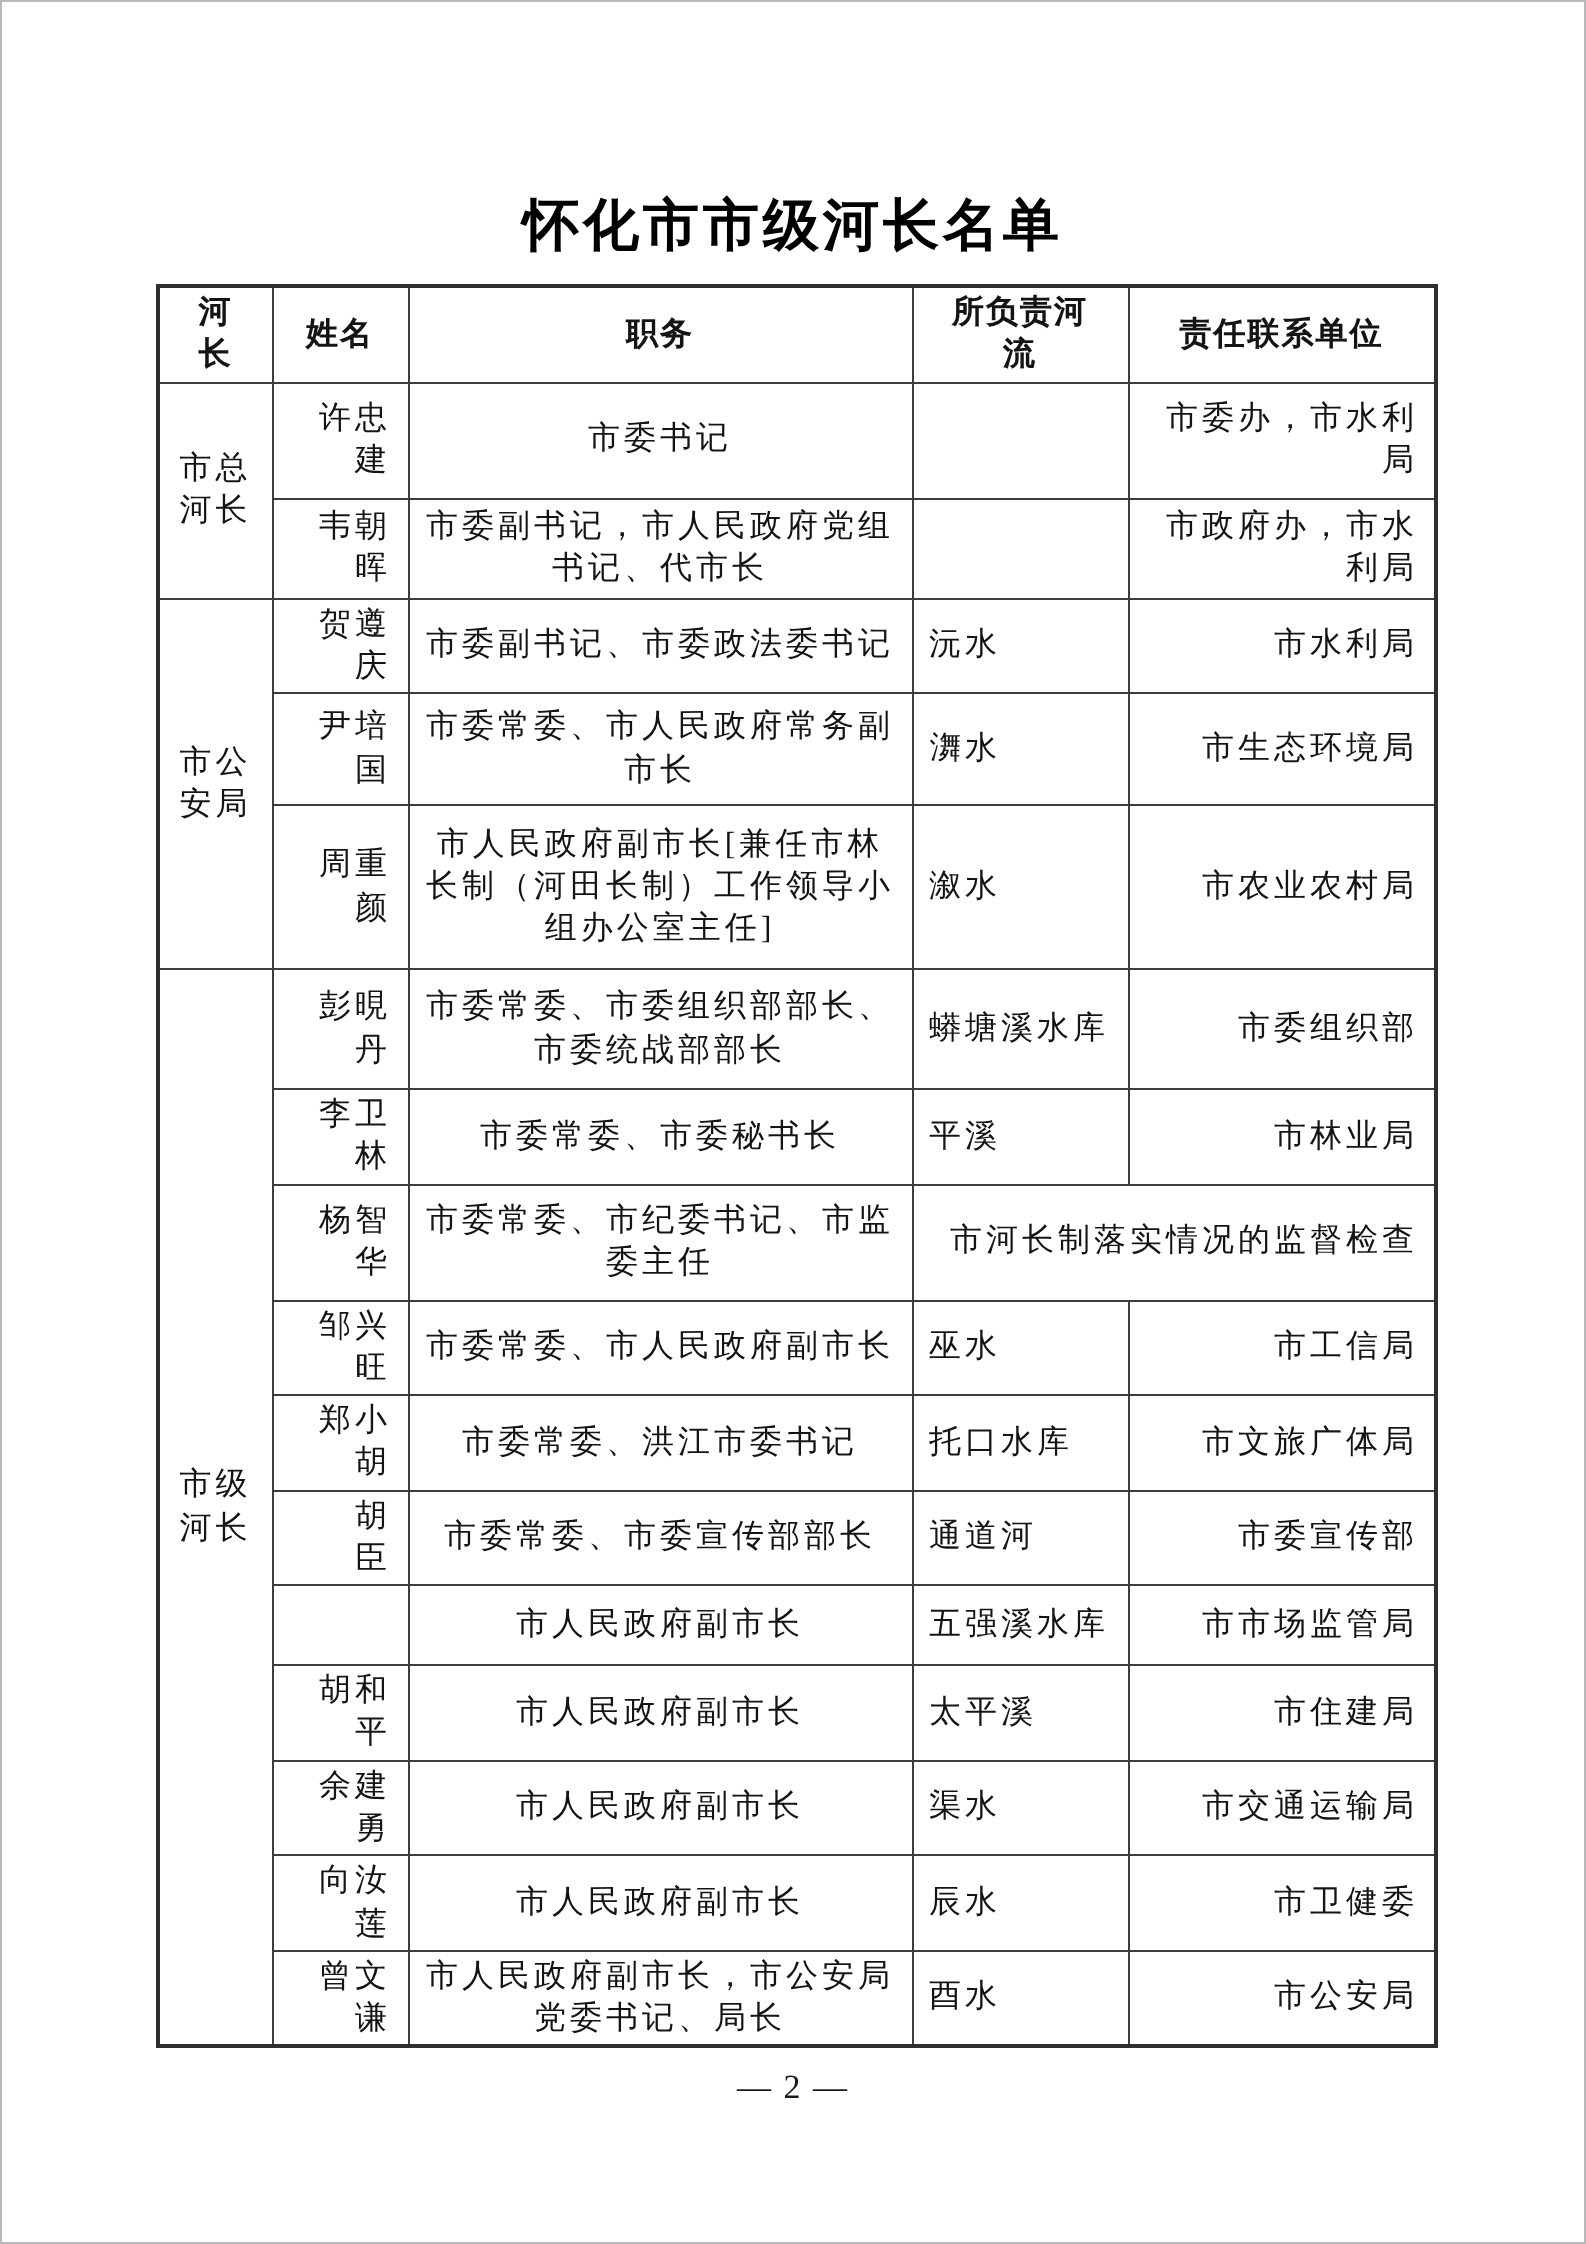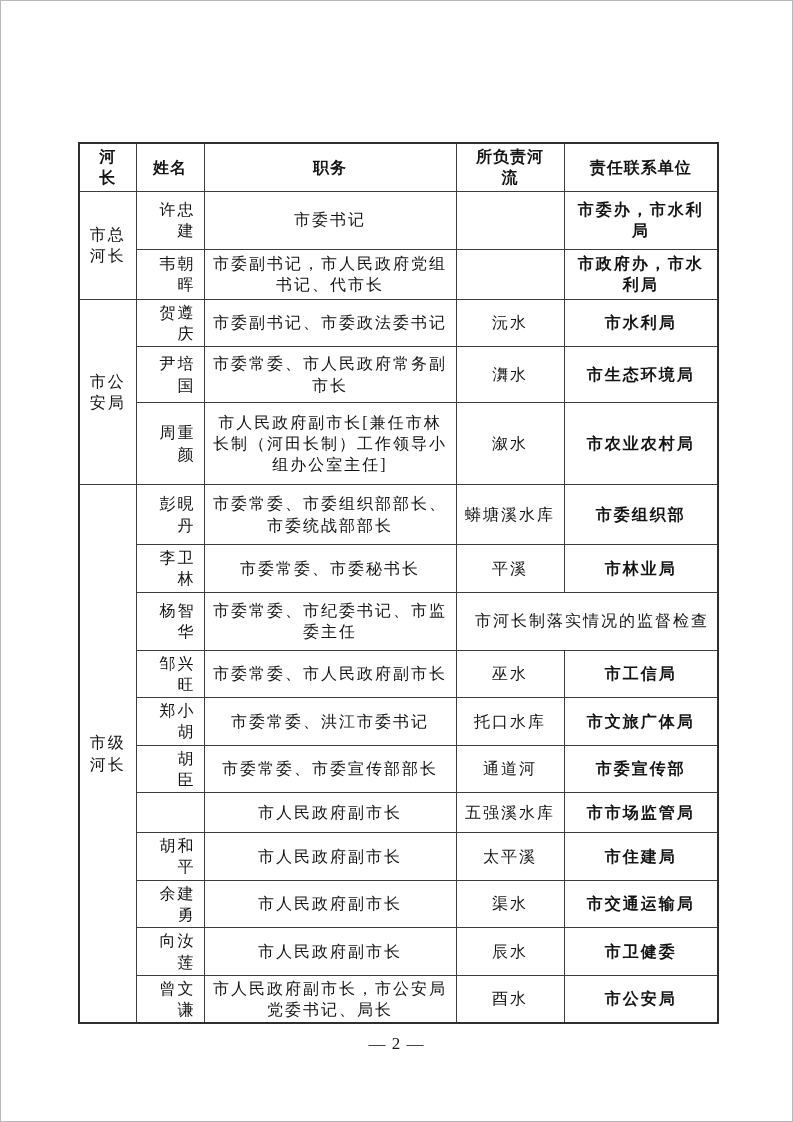--- a/index.html
+++ b/index.html
@@ -44,37 +44,38 @@
   }
   table.chiefs th {
     text-align: center;
     font-weight: bold;
     padding: 2px 16px;
     letter-spacing: 1px;
   }
   td.chief-col { text-align: center; padding: 2px 4px; margin-top: 16px; }
   td.name-col  { text-align: right; padding: 2px 3px; }
   td.pos-col   { text-align: center; }
-  td.river-col { text-align: center; }
-  td.unit-col  { text-align: center; padding: 2px 6px 2px 10px; font-weight: bold; }
+  td.river-col { text-align: left; }
+  td.unit-col  { text-align: right; padding: 2px 6px 2px 10px; }
   td.merged-col{ text-align: right; padding: 2px 6px; margin-top: 36px; }
   .page-footer {
     position: absolute;
     top: 1033px; left: 0; width: 100%;
     text-align: center;
     font-size: 17px;
     letter-spacing: 1px;
     color: #1a1a1a;
   }
 </style>
 </head>
 <body>
 
 <div class="page">
 
+  <div class="doc-title">怀化市市级河长名单</div>
 
   <table class="chiefs">
     <colgroup>
       <col style="width:57px">
       <col style="width:68px">
       <col style="width:252px">
       <col style="width:108px">
       <col style="width:154px">
     </colgroup>
     <tbody>

